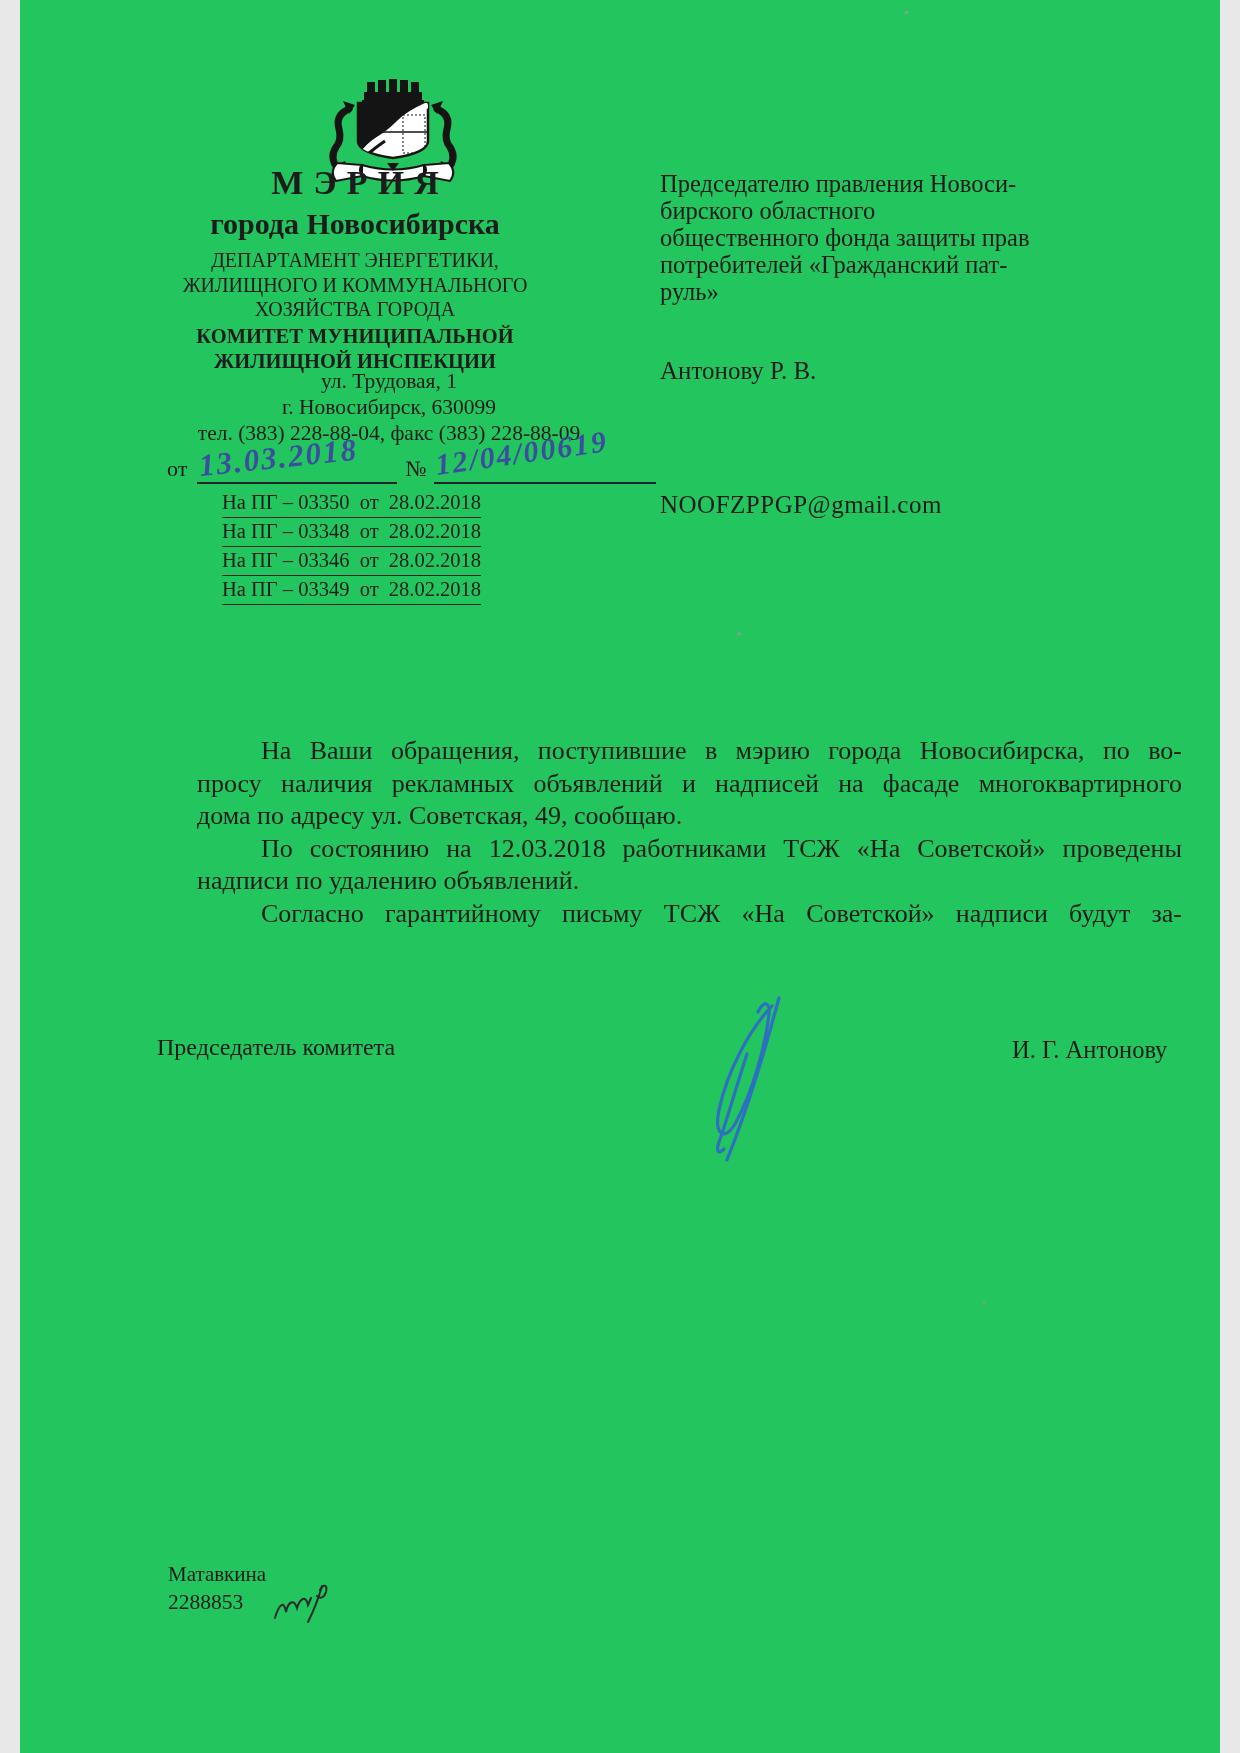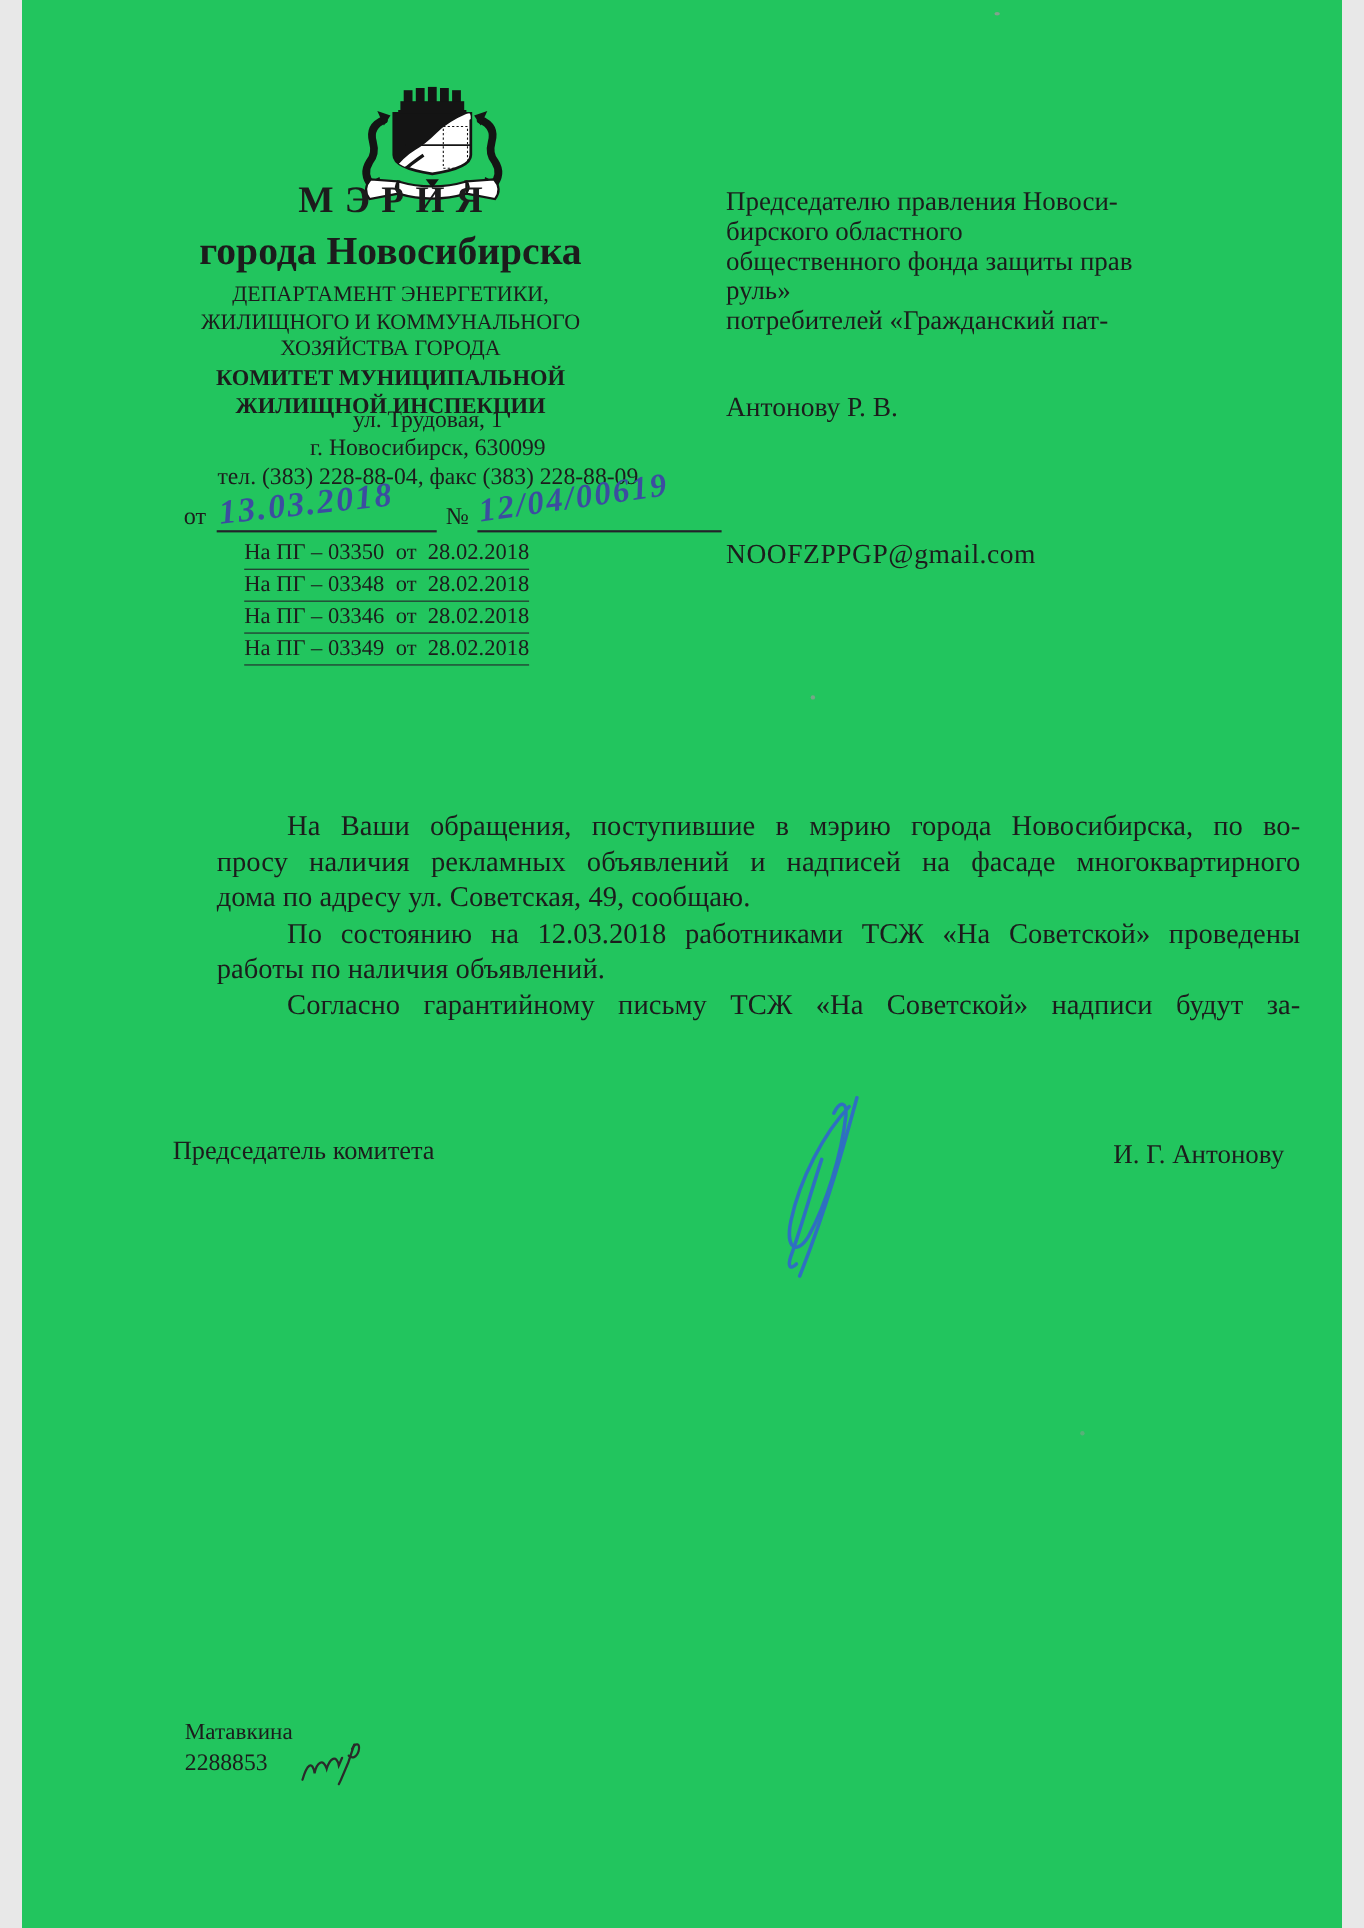--- a/index.html
+++ b/index.html
@@ -9,21 +9,21 @@
     margin:0 auto;
     background:#22c55e;
     font-family:"Liberation Serif", serif;
     color:#1c1c1c;
     overflow:hidden;
   }
   
   .emblem{position:absolute;left:287px;top:74px;width:172px;height:112px;}
   .org-block{position:absolute;left:75px;top:164px;width:520px;text-align:center;}
   .org-title{font-size:34px;font-weight:bold;letter-spacing:0.30em;text-indent:0.30em;}
-  .org-sub{font-size:36px;font-weight:bold;margin-top:5px;}
+  .org-sub{font-size:30px;font-weight:bold;margin-top:5px;}
   .dept-line{font-size:20px;line-height:24.5px;}
   .dept-block{margin-top:7px;}
   .committee-line{font-size:20.5px;font-weight:bold;line-height:25.5px;}
   .committee-block{margin-top:2px;}
   .addr-block{position:absolute;left:104px;top:368px;width:530px;text-align:center;}
   .addr-line{font-size:21.5px;line-height:26px;}
   
   .outgoing{position:absolute;left:147px;top:452px;width:520px;font-size:22px;white-space:nowrap;}
   .out-label{display:inline-block;vertical-align:bottom;padding-bottom:2px;text-align:right;}
   .uline{display:inline-block;position:relative;border-bottom:2px solid #23232a;height:30px;vertical-align:bottom;}
@@ -150,32 +150,32 @@
     <div class="ref">На ПГ – 03350  от  28.02.2018</div>
     <div class="ref">На ПГ – 03348  от  28.02.2018</div>
     <div class="ref">На ПГ – 03346  от  28.02.2018</div>
     <div class="ref">На ПГ – 03349  от  28.02.2018</div>
   </div>
 
   <div class="addressee">
     <div class="addr-to-line">Председателю правления Новоси-</div>
     <div class="addr-to-line">бирского  областного</div>
     <div class="addr-to-line">общественного фонда защиты прав</div>
+    <div class="addr-to-line">потребителей «Гражданский пат-</div>
     <div class="addr-to-line">руль»</div>
-    <div class="addr-to-line">потребителей «Гражданский пат-</div>
   </div>
   <div class="addr-name">Антонову Р. В.</div>
   <div class="addr-email">NOOFZPPGP@gmail.com</div>
 
   <div class="body-block">
     <div class="bline jline indent">На Ваши обращения, поступившие в мэрию города Новосибирска, по во-</div>
     <div class="bline jline">просу наличия рекламных объявлений и надписей на фасаде многоквартирного</div>
     <div class="bline lline">дома по адресу  ул. Советская, 49, сообщаю.</div>
     <div class="bline jline indent">По состоянию на 12.03.2018 работниками ТСЖ «На Советской» проведены</div>
-    <div class="bline lline">работы по наличия объявлений.</div>
+    <div class="bline lline">надписи по удалению объявлений.</div>
     <div class="bline jline indent">Согласно гарантийному письму  ТСЖ «На Советской» надписи будут за-</div>
   </div>
 
   <div class="sig-title">Председатель комитета</div>
   <div class="sig-scribble">
     <svg viewBox="0 0 150 175" width="150" height="175" xmlns="http://www.w3.org/2000/svg">
       <g fill="none" stroke="#2f6fc2" stroke-width="3.2" stroke-linecap="round">
         <path d="M97,14 C 74,38 52,80 44,118 C 39,142 49,150 60,132 C 76,103 90,58 94,22 C 95,10 89,8 83,20"></path>
         <path d="M104,6 C 92,50 76,108 52,168"></path>
         <path d="M72,62 C 62,92 54,122 44,150 C 41,159 43,163 49,157"></path>

